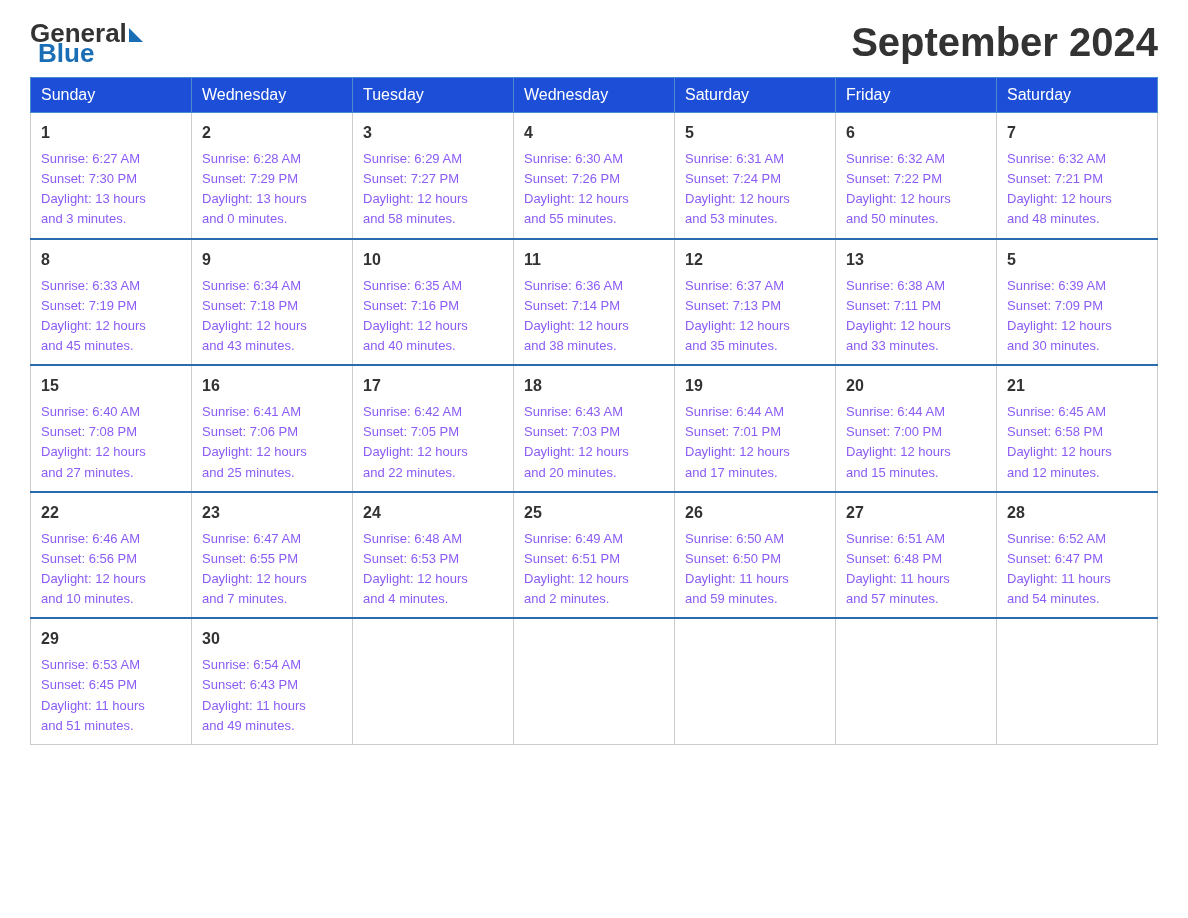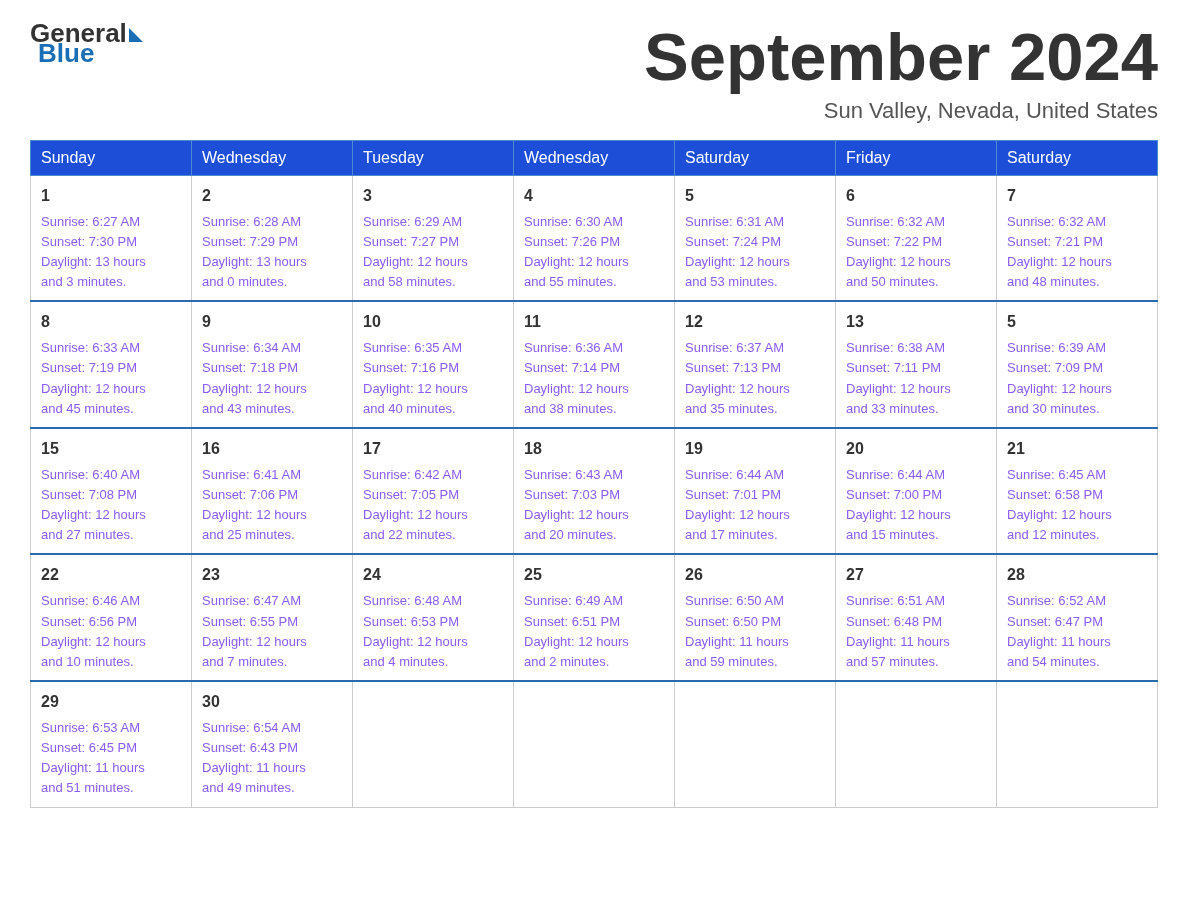--- a/index.html
+++ b/index.html
@@ -6,21 +6,21 @@
     body {
       font-family: Arial, sans-serif;
       background: #fff;
       color: #333;
       padding: 20px 30px;
     }
     .header {
       display: flex;
       justify-content: space-between;
       align-items: flex-start;
-      margin-bottom: 16px;
+      margin-bottom: 8px;
     }
     .logo {
       display: flex;
       flex-direction: column;
       align-items: flex-start;
     }
     .logo-text {
       display: flex;
       align-items: center;
       font-size: 26px;
@@ -44,21 +44,21 @@
       font-weight: bold;
       color: #1a6eb5;
       margin-top: -2px;
       margin-left: 4px;
       text-align: right;
     }
     .title-section {
       text-align: right;
     }
     .month-title {
-      font-size: 67px;
+      font-size: 40px;
       font-weight: bold;
       color: #333;
       line-height: 1.1;
     }
     .location {
       font-size: 22px;
       color: #555;
       margin-top: 4px;
     }
     .calendar-table {
@@ -115,21 +115,20 @@
     <div class="logo-text">
       <span class="logo-general">General</span>
       <span class="logo-arrow"></span>
     </div>
     <div style="display:flex; align-items:center; margin-top:-6px; margin-left:4px;">
       <span class="logo-sub">Blue</span>
     </div>
   </div>
   <div class="title-section">
     <div class="month-title">September 2024</div>
-    <div class="location">Sun Valley, Nevada, United States</div>
   </div>
 </div>
 
 <table class="calendar-table">
   <thead>
     <tr>
       <th>Sunday</th>
       <th>Wednesday</th>
       <th>Tuesday</th>
       <th>Wednesday</th>

